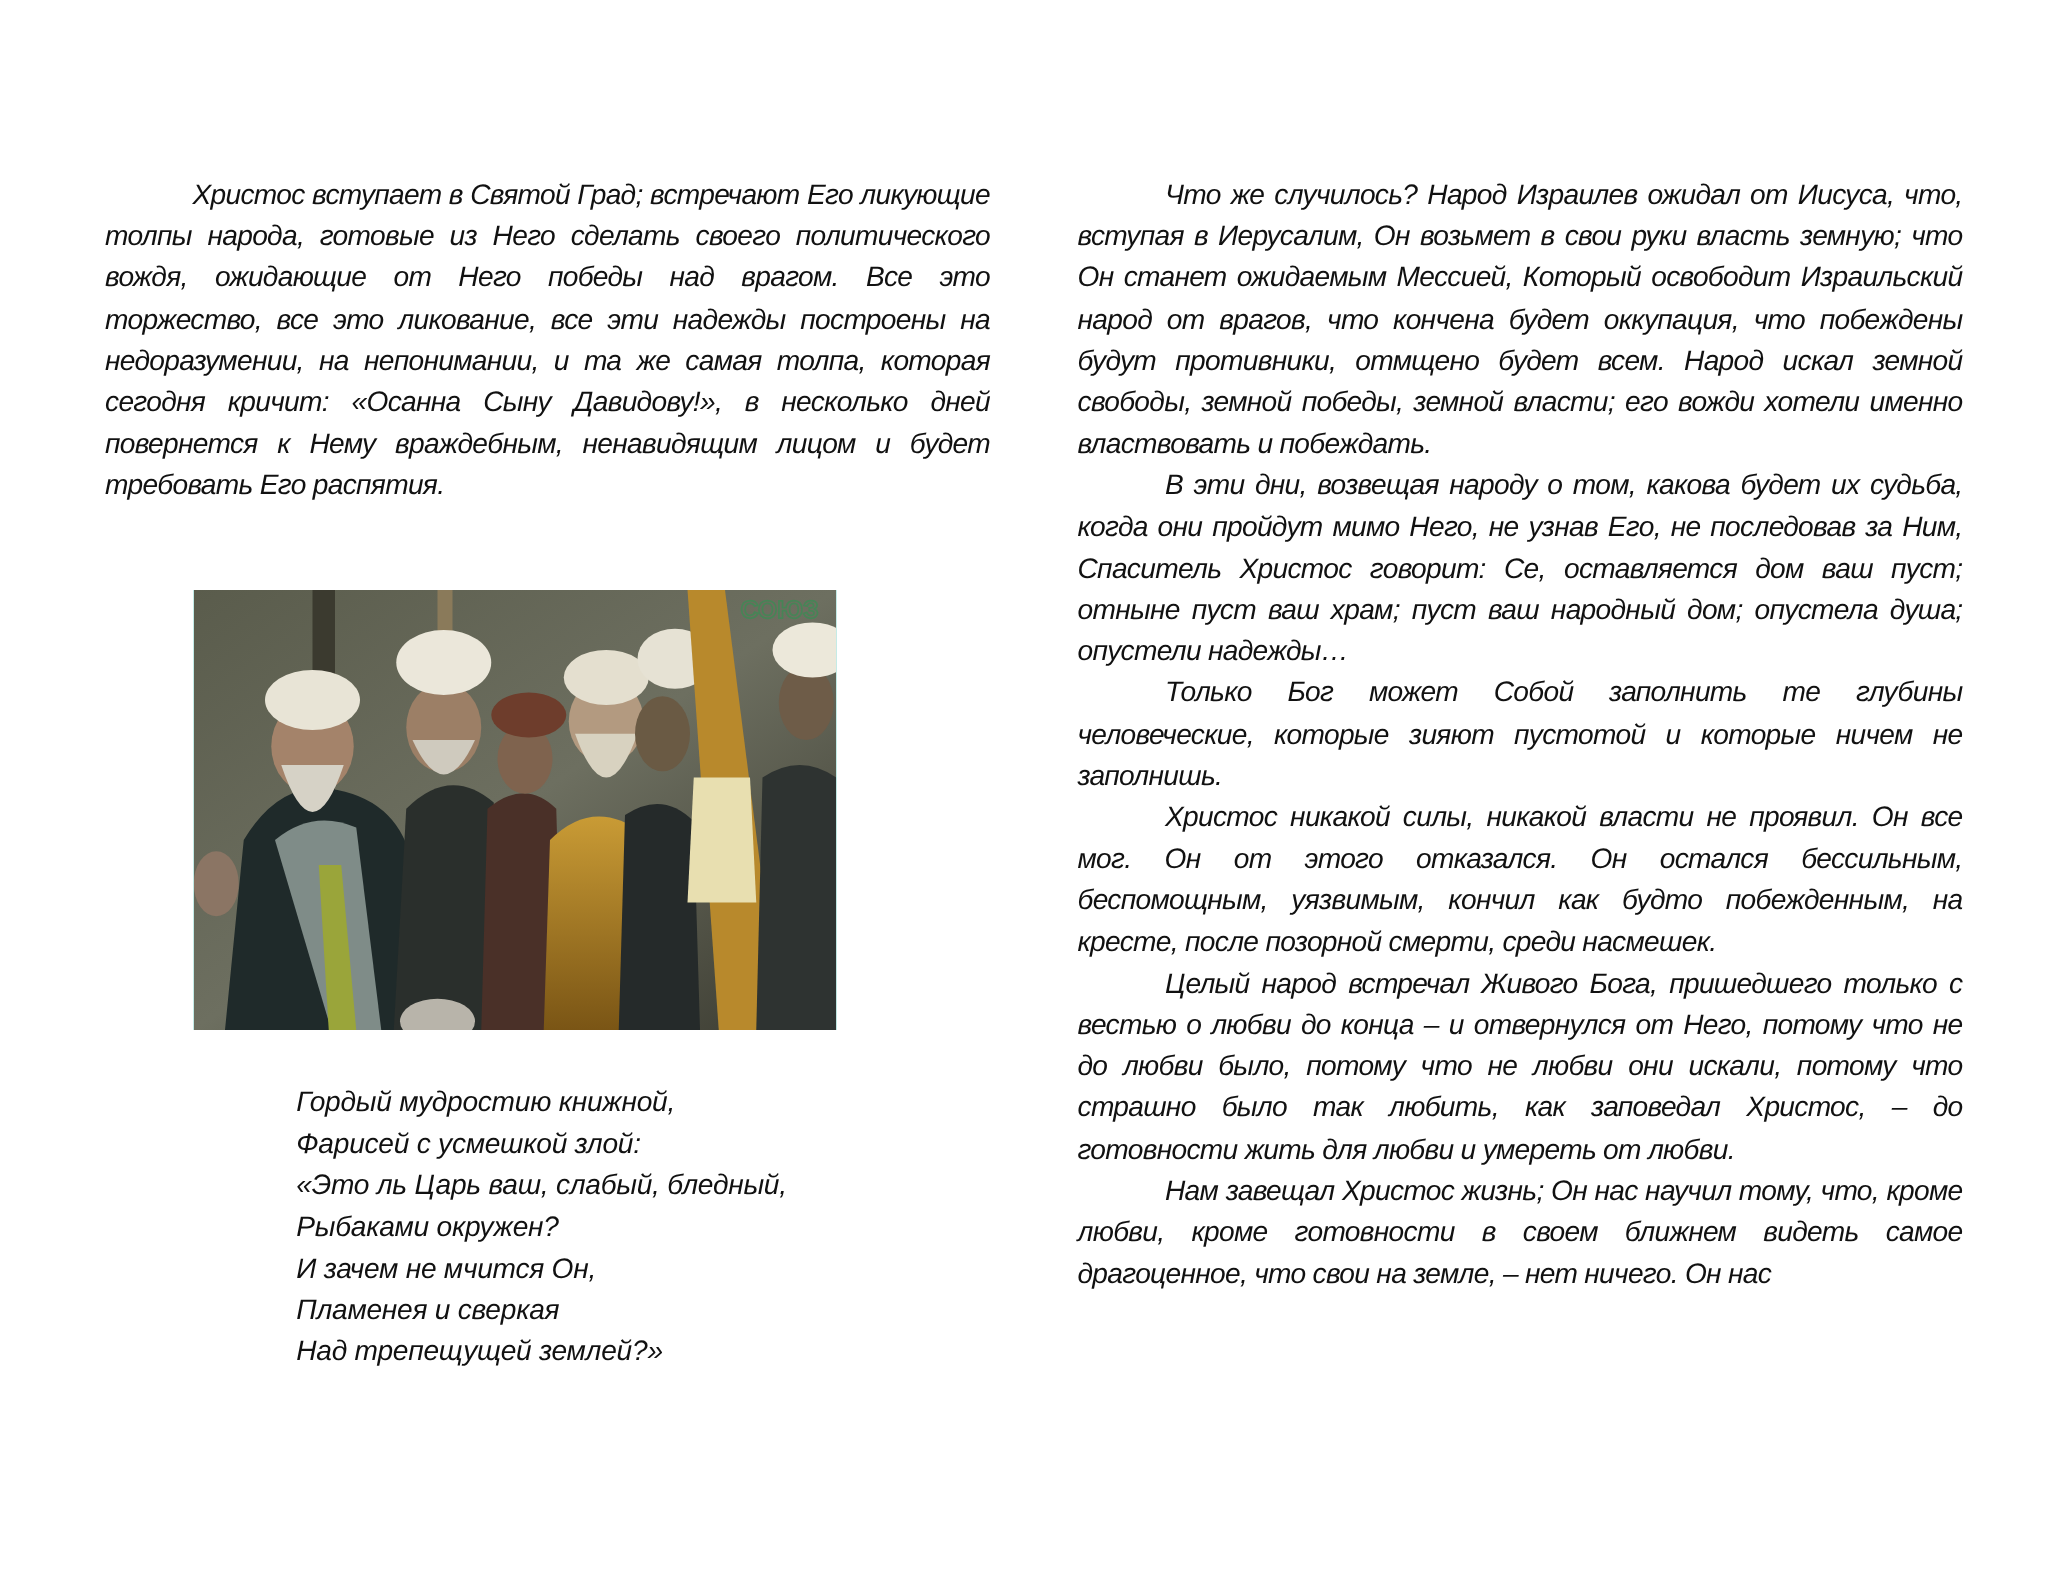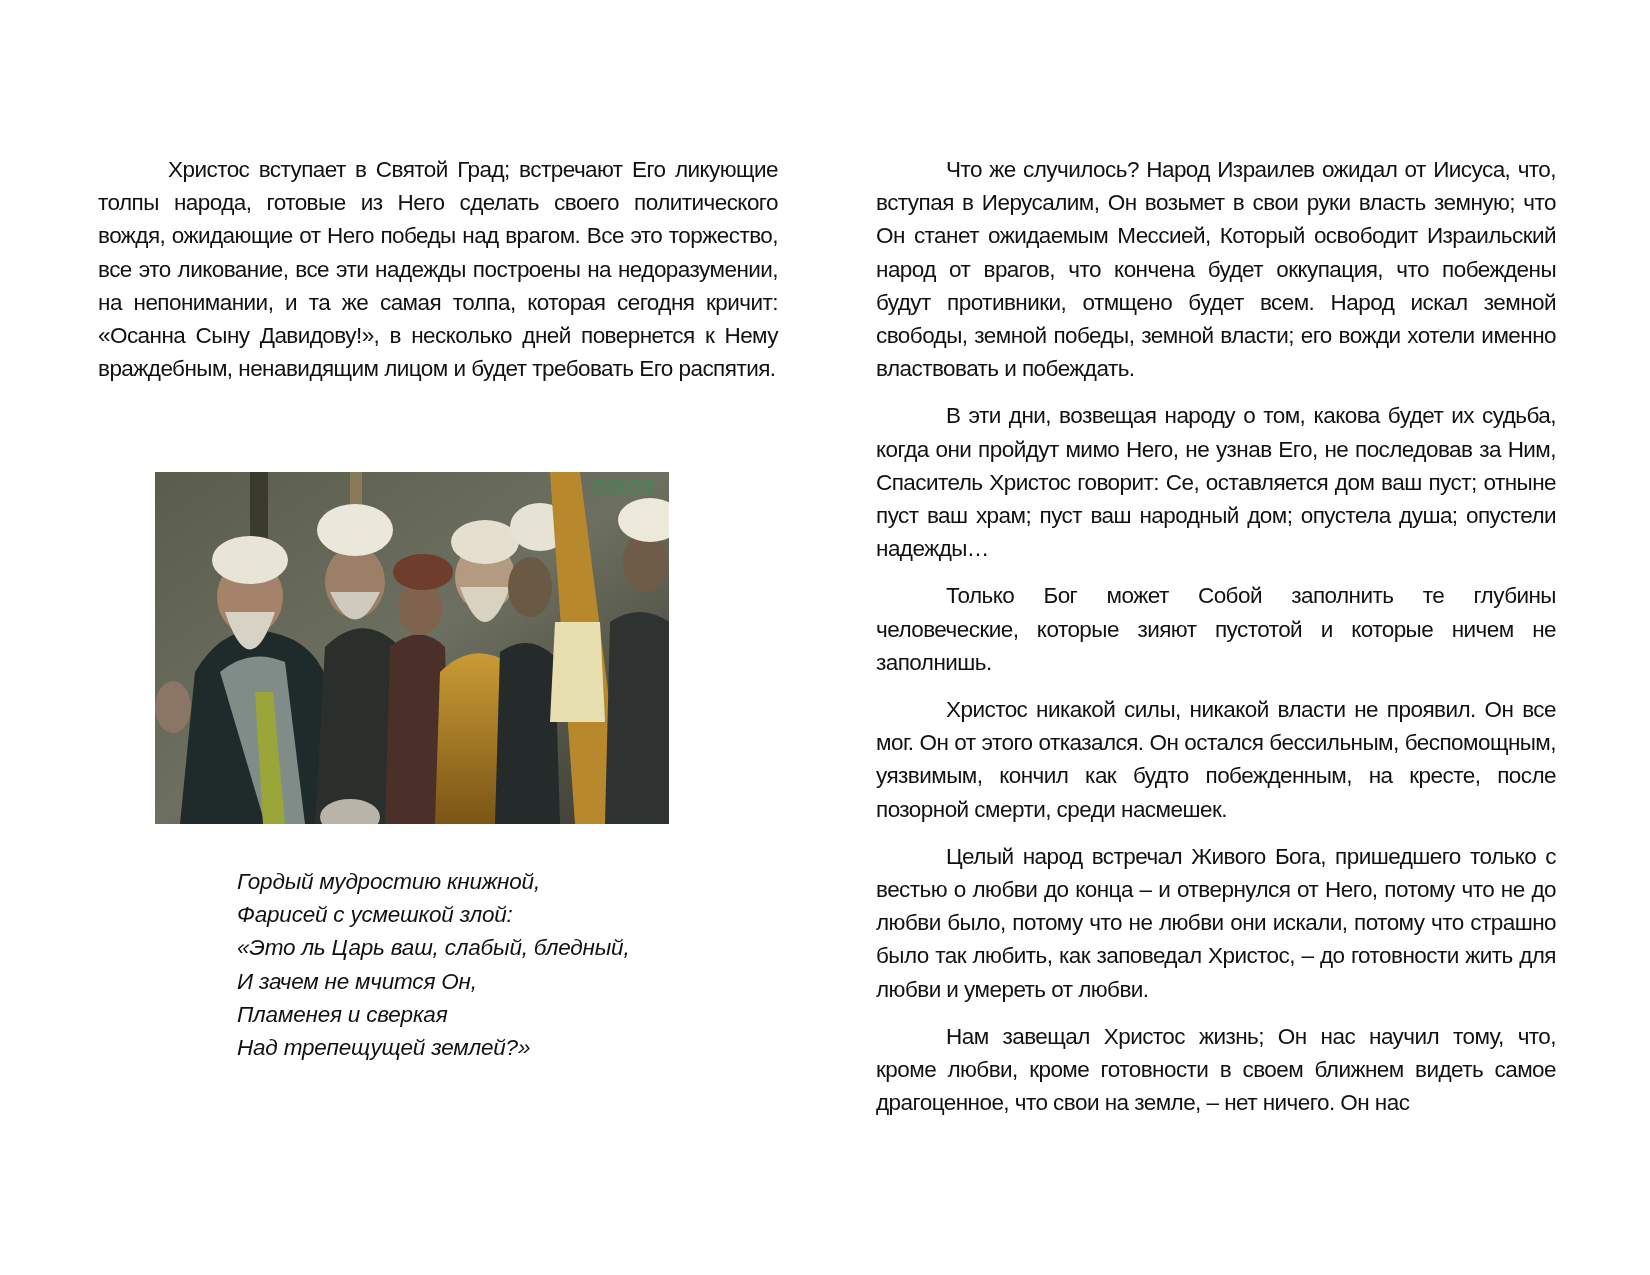--- a/index.html
+++ b/index.html
@@ -10,21 +10,21 @@
   }
   .col {
     position: absolute;
     font-family: "Liberation Sans", sans-serif;
     font-size: 22.5px;
     line-height: 33.2px;
     text-align: justify;
     letter-spacing: -0.55px;
     word-spacing: 0px;
   }
-  .col p { margin: 14px; text-indent: 70px; }
+  .col p { margin: 0; text-indent: 70px; font-style: italic; }
   #left-col { left: 84px; top: 139px; width: 708px; }
   #right-col { left: 862px; top: 139px; width: 708px; }
 
   #illustration {
     position: absolute; left: 155px; top: 472px; width: 514px; height: 352px;
     overflow: hidden;
     background: #14b8a6;
   }
   #illustration svg { display: block; width: 100%; height: 100%; }
 
@@ -97,20 +97,21 @@
     <ellipse cx="195" cy="345" rx="30" ry="18" fill="#b8b4aa"></ellipse>
 
     <text x="500" y="22" text-anchor="end" font-family="'Liberation Sans', sans-serif" font-size="20" font-weight="bold" fill="none" stroke="#3f8a55" stroke-width="1.4" opacity="0.8">СОЮЗ</text>
   </svg>
 </div>
 
 <div id="poem">
   <div>Гордый мудростию книжной,</div>
   <div>Фарисей с усмешкой злой:</div>
   <div>«Это ль Царь ваш, слабый, бледный,</div>
+  <div>Рыбаками окружен?</div>
   <div>И зачем не мчится Он,</div>
   <div>Пламенея и сверкая</div>
   <div>Над трепещущей землей?»</div>
 </div>
 
 <div id="right-col" class="col">
   <p>Что же случилось? Народ Израилев ожидал от Иисуса, что, вступая в Иерусалим, Он возьмет в свои руки власть земную; что Он станет ожидаемым Мессией, Который освободит Израильский народ от врагов, что кончена будет оккупация, что побеждены будут противники, отмщено будет всем. Народ искал земной свободы, земной победы, земной власти; его вожди хотели именно властвовать и побеждать.</p>
   <p>В эти дни, возвещая народу о том, какова будет их судьба, когда они пройдут мимо Него, не узнав Его, не последовав за Ним, Спаситель Христос говорит: Се, оставляется дом ваш пуст; отныне пуст ваш храм; пуст ваш народный дом; опустела душа; опустели надежды…</p>
   <p>Только Бог может Собой заполнить те глубины человеческие, которые зияют пустотой и которые ничем не заполнишь.</p>
   <p>Христос никакой силы, никакой власти не проявил. Он все мог. Он от этого отказался. Он остался бессильным, беспомощным, уязвимым, кончил как будто побежденным, на кресте, после позорной смерти, среди насмешек.</p>

